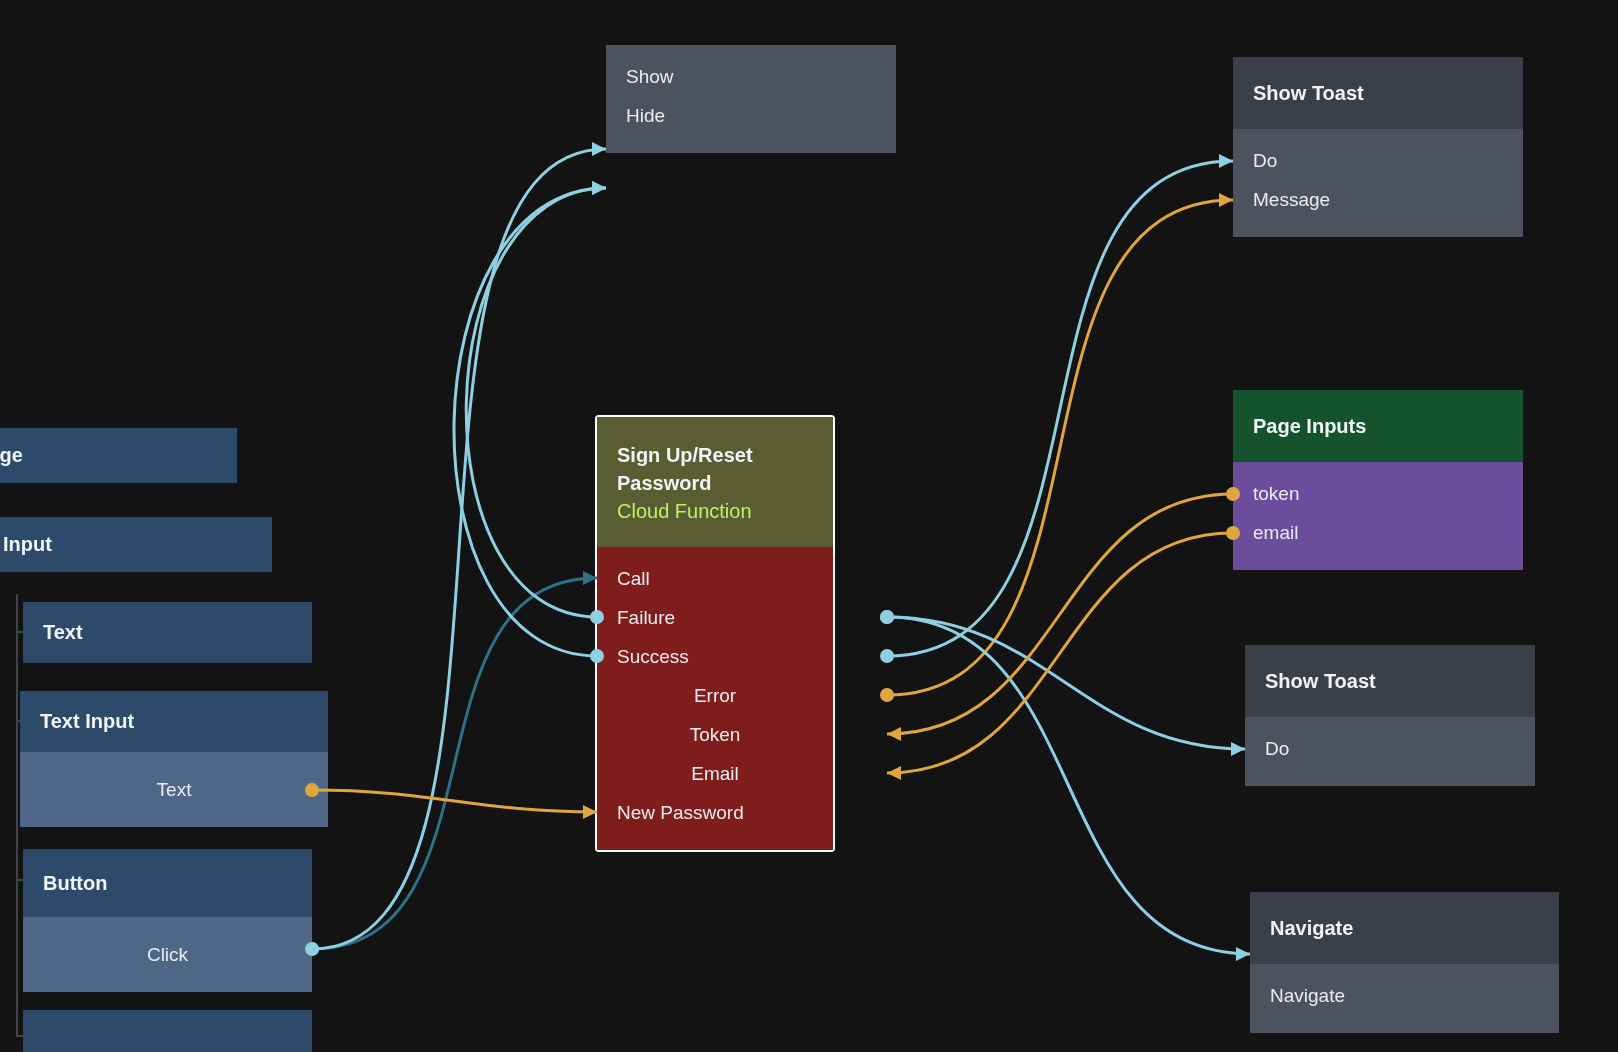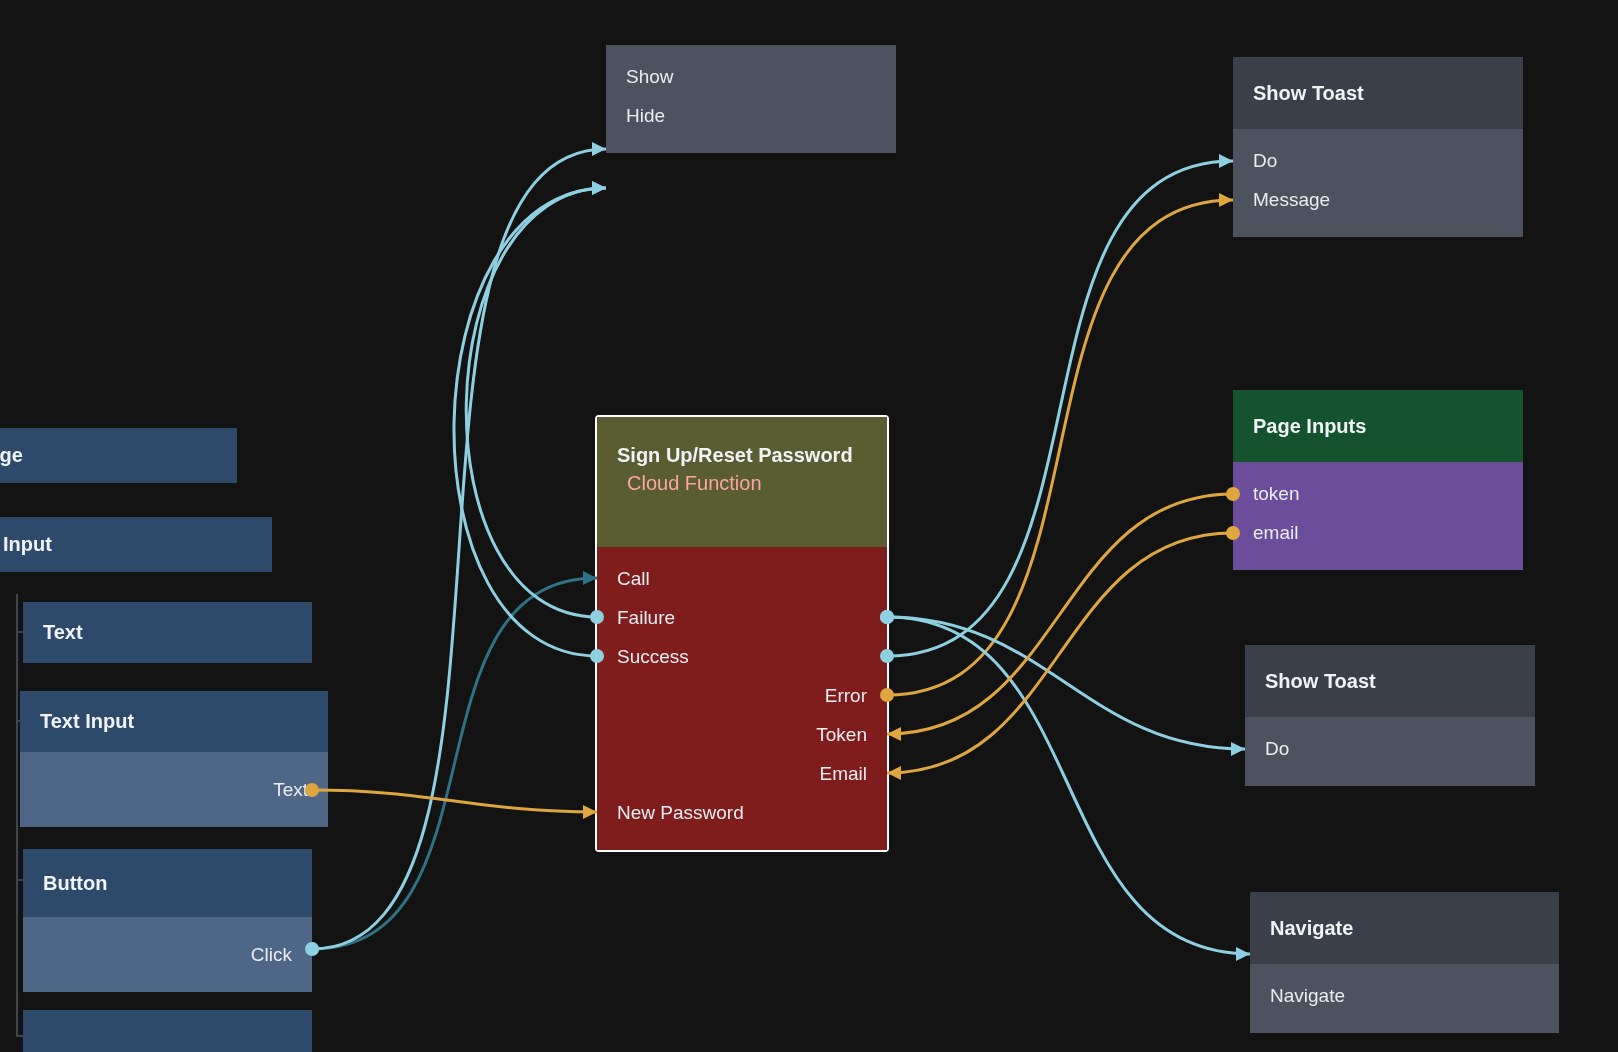--- a/index.html
+++ b/index.html
@@ -5,34 +5,34 @@
   * { margin:0; padding:0; box-sizing:border-box; }
   html,body { width:1618px; height:1052px; background:#131313; overflow:hidden; }
   body { font-family:"Liberation Sans", sans-serif; position:relative; }
   .canvas { position:absolute; inset:0; overflow:hidden; }
 
   .node { position:absolute; border-radius:2px; }
   .hdr { display:flex; align-items:center; padding:0 20px; font-size:20px; font-weight:600; color:#f1f4f6; white-space:nowrap; }
   .body { padding:12px 0 18px; }
   .body.pad18 { padding:18px 0; }
   .port { height:39px; display:flex; align-items:center; padding:0 20px; font-size:19px; color:#e9edf1; white-space:nowrap; }
-  .port.r { justify-content:flex-end; }
+  .port.r { justify-content:center; }
 
   .gray  .hdr  { background:#3a3f4a; }
   .gray  .body { background:#4c525e; }
   .blue  .hdr  { background:#2d4a6b; }
   .blue  .body { background:#4f6787; }
   .purple .hdr  { background:#14532d; }
   .purple .body { background:#6b4d9b; }
   .olive .hdr-block { background:#5a5c31; }
   .olive .body { background:#7f1d1d; }
 
   .hdr-block { padding:24px 20px 0 20px; height:130px; color:#f1f4f6; }
   .hdr-block .t { font-size:20px; font-weight:600; line-height:28px; }
-  .hdr-block .s { font-size:20px; font-weight:400; line-height:28px; color:#fca5a5;margin-left:10px; }
+  .hdr-block .s { font-size:20px; font-weight:400; line-height:28px; color:#bef264; }
 
   .selected { box-shadow:0 0 0 2px #ffffff; }
 
   .treeline { position:absolute; background:#3f454d; }
 
   #wires { position:absolute; left:0; top:0; z-index:10; pointer-events:none; }
 </style>
 </head>
 <body>
 
@@ -142,21 +142,21 @@
     <div class="hdr" style="height:72px">
       <span>Navigate</span>
     </div>
     <div class="body">
       <div class="port">
         <span>Navigate</span>
       </div>
     </div>
   </div>
 
-  <div class="node olive selected" style="left:597px;top:417px;width:290px">
+  <div class="node olive selected" style="left:597px;top:417px;width:236px">
     <div class="hdr-block">
       <div class="t">Sign Up/Reset Password</div>
       <div class="s">Cloud Function</div>
     </div>
     <div class="body">
       <div class="port">
         <span>Call</span>
       </div>
       <div class="port">
         <span>Failure</span>

